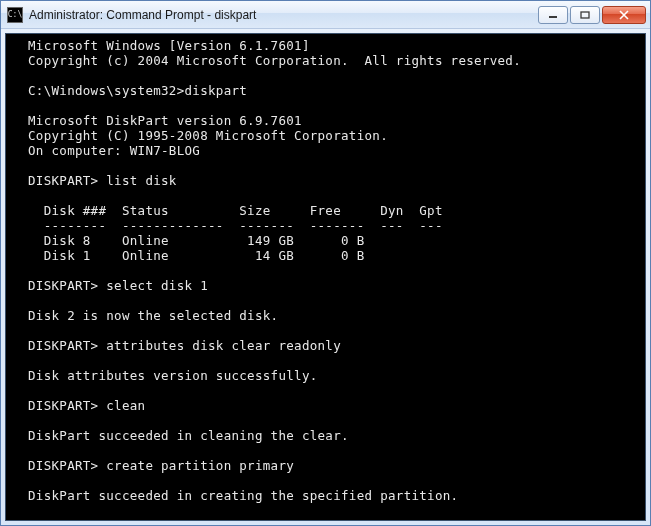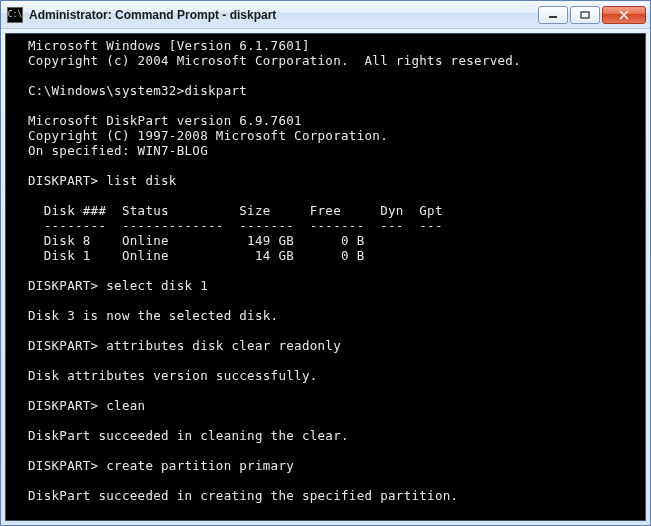--- a/index.html
+++ b/index.html
@@ -42,21 +42,20 @@
   .titlebar-icon span{
     color:#ccc;
     font: 8px/8px monospace;
   }
   .title-text {
     font-size: 12px;
     color: #1a1a1a;
     flex: 1;
     white-space: nowrap;
     overflow: hidden;
-    font-weight: bold;
   }
   .win-buttons {
     display: flex;
     gap: 2px;
   }
   .win-btn {
     width: 30px;
     height: 18px;
     border: 1px solid #7a95b8;
     border-radius: 3px;
@@ -118,33 +117,33 @@
       </div>
     </div>
   </div>
 
   <div class="terminal"><span class="bright">Microsoft Windows [Version 6.1.7601]</span>
 <span class="bright">Copyright (c) 2004 Microsoft Corporation.  All rights reserved.</span>
 <span></span>
 <span class="bright">C:\Windows\system32&gt;diskpart</span>
 <span></span>
 <span class="bright">Microsoft DiskPart version 6.9.7601</span>
-<span class="bright">Copyright (C) 1997-2008 Microsoft Corporation.</span>
-<span class="bright">On specified: WIN7-BLOG</span>
+<span class="bright">Copyright (C) 1995-2008 Microsoft Corporation.</span>
+<span class="bright">On computer: WIN7-BLOG</span>
 <span></span>
 <span class="bright">DISKPART&gt; list disk</span>
 <span></span>
 <span class="bright">  Disk ###  Status         Size     Free     Dyn  Gpt</span>
 <span class="bright">  --------  -------------  -------  -------  ---  ---</span>
 <span class="bright">  Disk 8    Online          149 GB      0 B</span>
 <span class="bright">  Disk 1    Online           14 GB      0 B</span>
 <span></span>
 <span class="bright">DISKPART&gt; select disk 1</span>
 <span></span>
-<span class="bright">Disk 3 is now the selected disk.</span>
+<span class="bright">Disk 2 is now the selected disk.</span>
 <span></span>
 <span class="bright">DISKPART&gt; attributes disk clear readonly</span>
 <span></span>
 <span class="bright">Disk attributes version successfully.</span>
 <span></span>
 <span class="bright">DISKPART&gt; clean</span>
 <span></span>
 <span class="bright">DiskPart succeeded in cleaning the clear.</span>
 <span></span>
 <span class="bright">DISKPART&gt; create partition primary</span>

